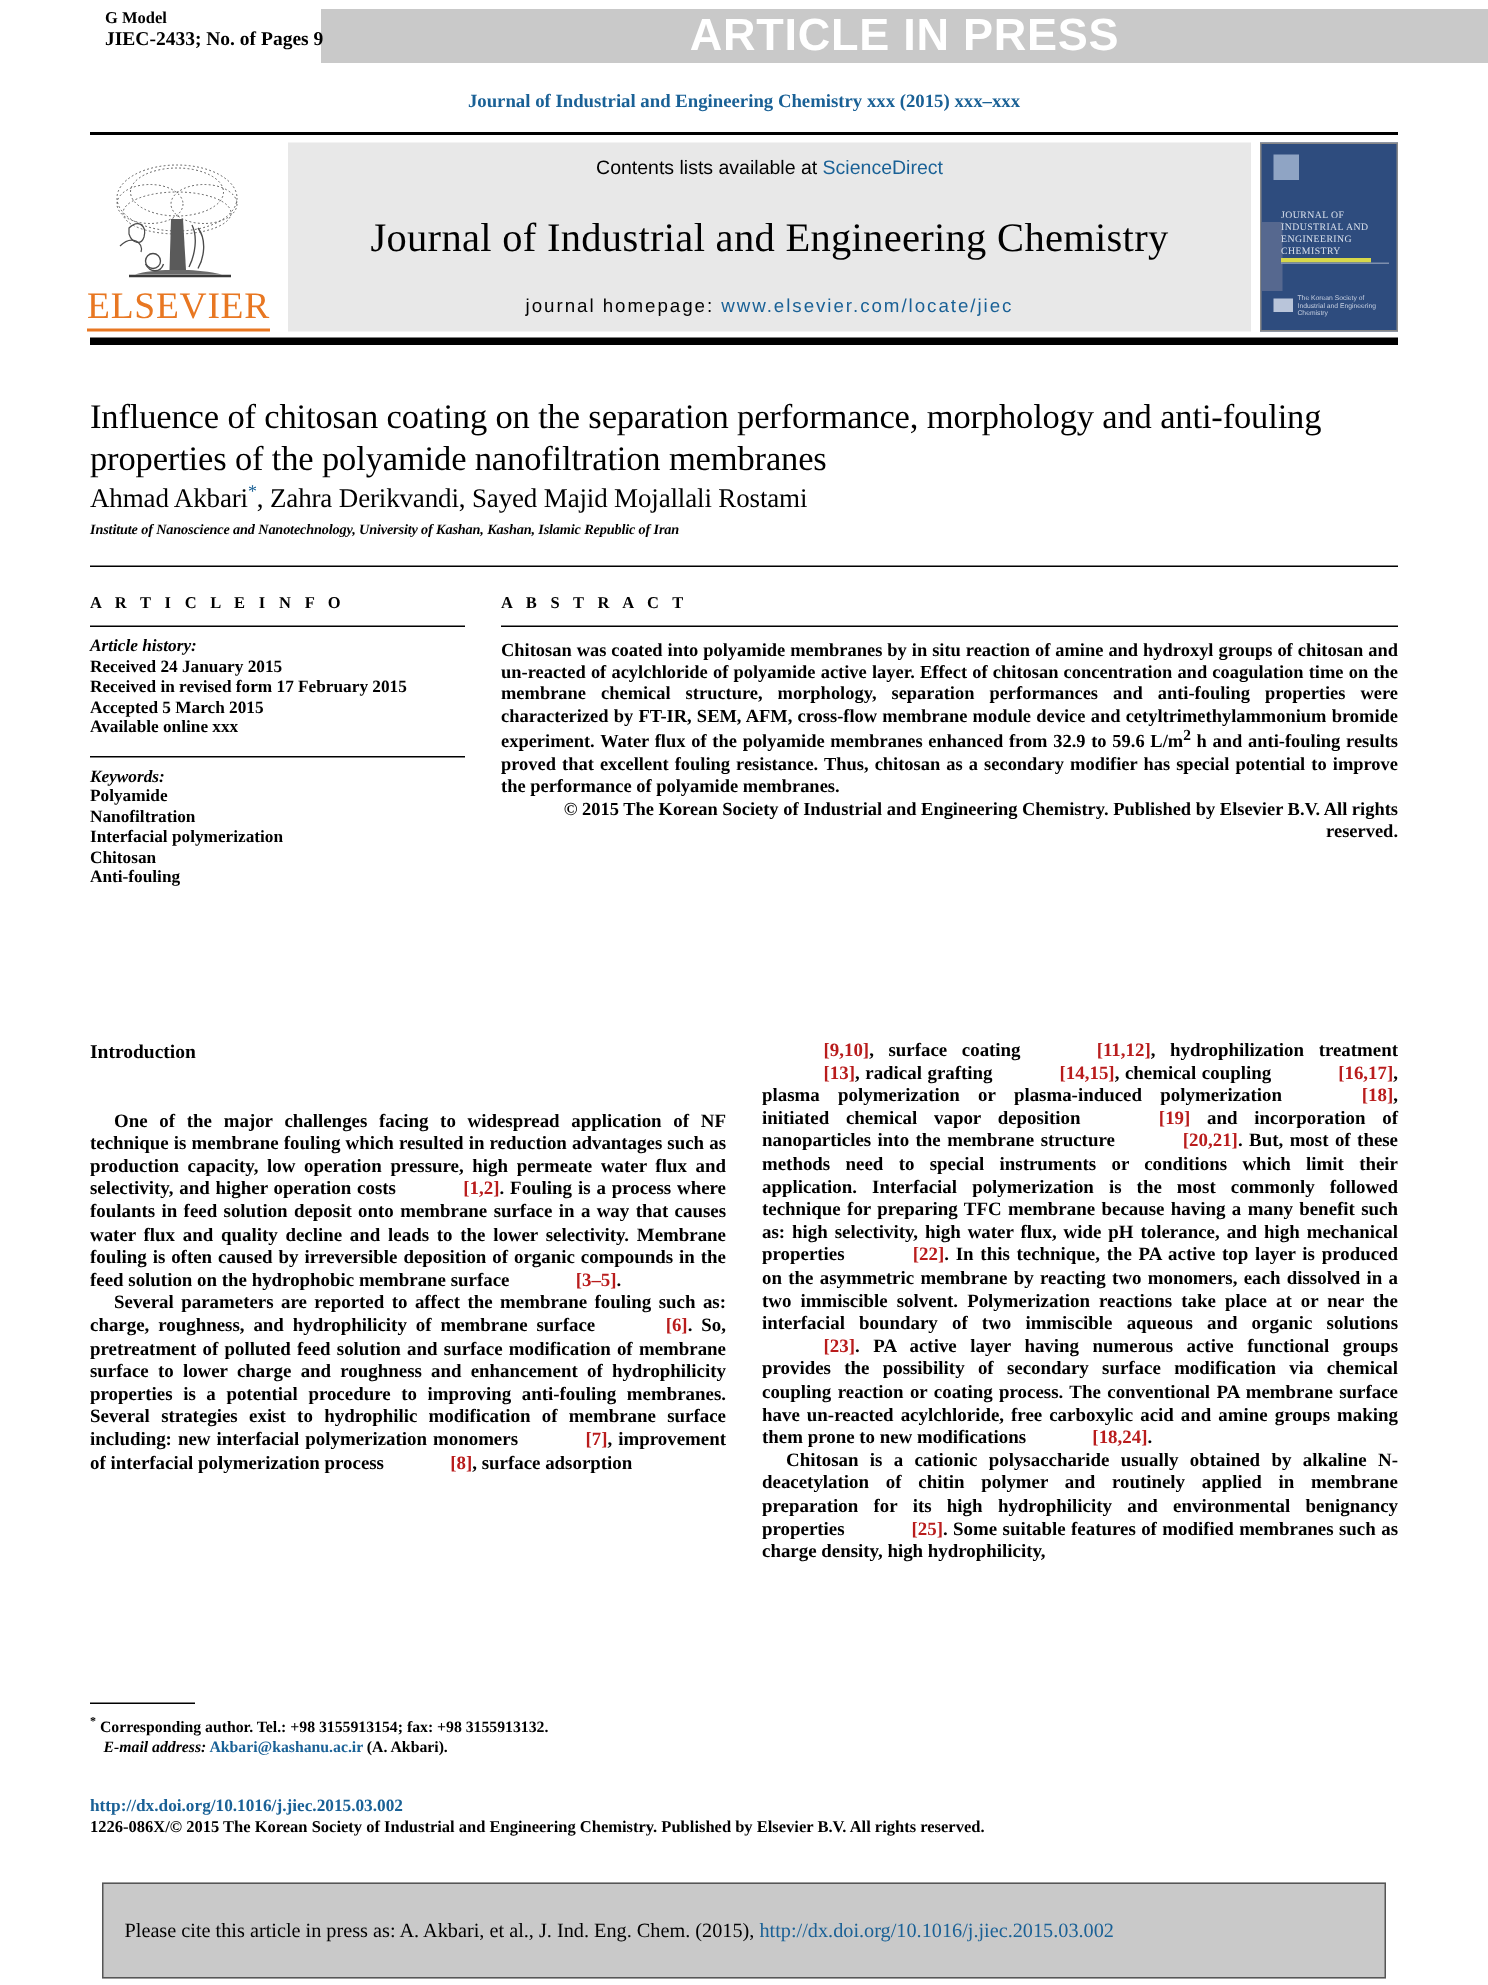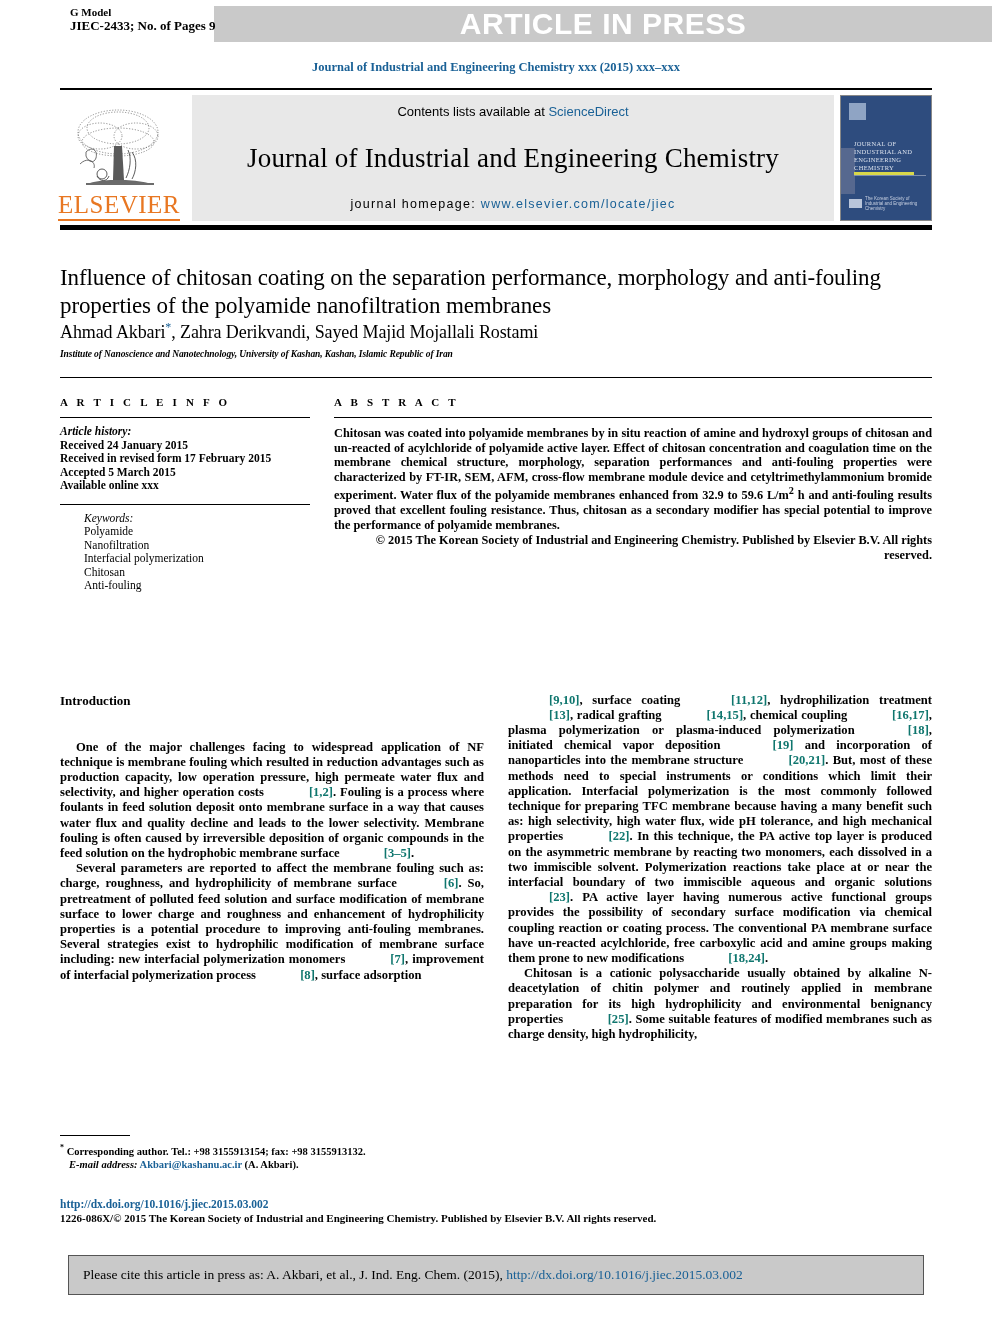--- a/index.html
+++ b/index.html
@@ -262,22 +262,21 @@
   }
   .history .ital { font-style: italic; }
   .kw-rule {
     border-top: 1px solid #000;
     margin-top: 11px;
   }
   .keywords {
     margin-top: 7px;
     font-size: 11.5px;
     line-height: 13.5px;
-    font-weight: normal;
-    margin-left: 24px;
+    font-weight: bold;
   }
   .keywords .ital { font-style: italic; }
 
   .abstract-body {
     margin-top: 8px;
     font-size: 12.3px;
     line-height: 14.6px;
     text-align: justify;
     font-weight: bold;
   }
@@ -303,21 +302,21 @@
     font-family: "Liberation Serif", serif;
   }
   .para {
     font-size: 12.6px;
     line-height: 15.2px;
     text-align: justify;
     text-indent: 16px;
     margin: 0;
     font-weight: bold;
   }
-  .ref { color: #0f766e; padding-left: 41px; }
+  .ref { color: #b91c1c; padding-left: 41px; }
 
   
   .footnote-wrap {
     position: absolute;
     left: 60px;
     top: 1135px;
     width: 434px;
   }
   .footnote-rule {
     border-top: 1px solid #000;
@@ -351,21 +350,21 @@
     font-weight: bold;
     line-height: 14px;
   }
 
   
   .cite-box {
     position: absolute;
     left: 68px;
     top: 1255px;
     width: 856px;
-    height: 40px;
+    height: 64px;
     background: #c9c9c9;
     border: 1px solid #555;
     box-sizing: border-box;
     display: flex;
     align-items: center;
     padding-left: 14px;
   }
   .cite-text {
     font-size: 13.5px;
     font-family: "Liberation Serif", serif;

